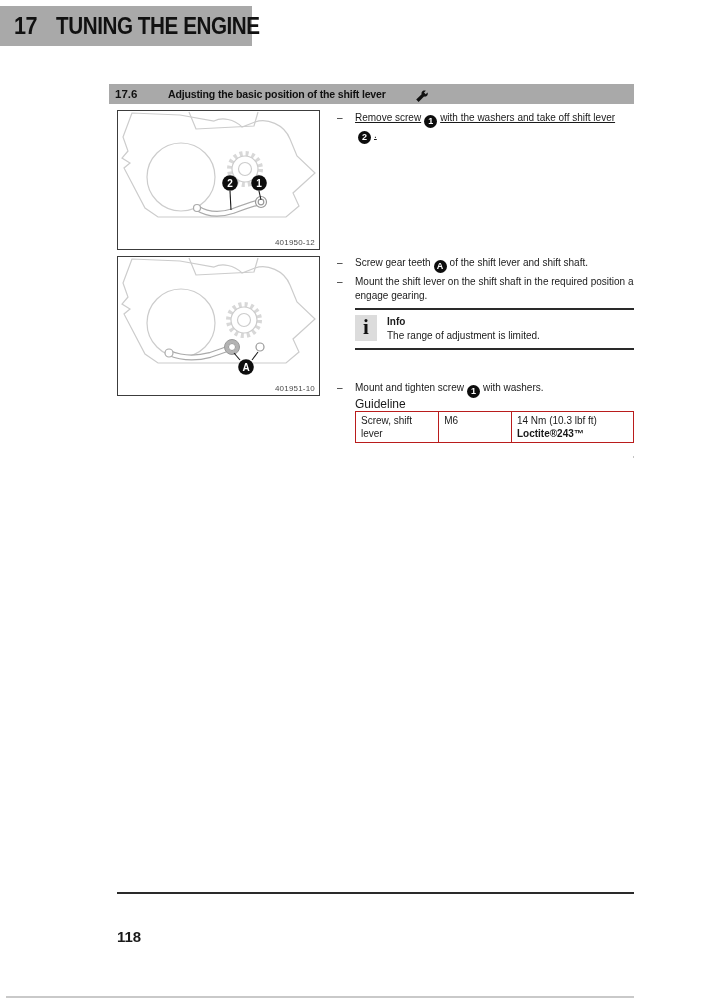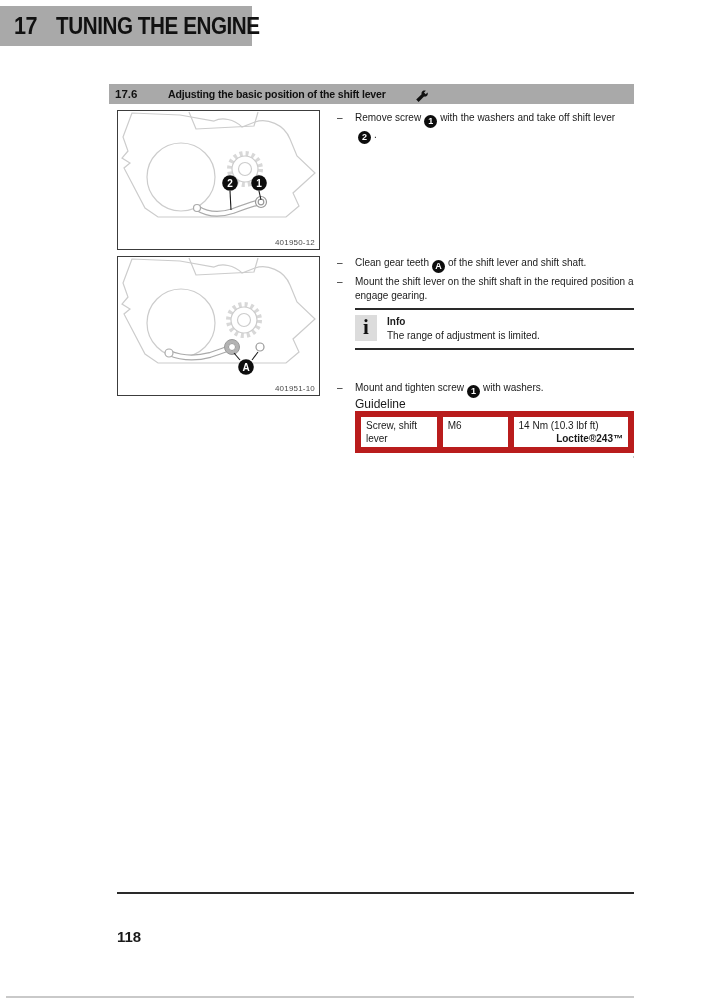--- a/index.html
+++ b/index.html
@@ -40,21 +40,21 @@
   }
   .figure svg{ position:absolute; left:0; top:0; }
   .figure-label{
     position:absolute; right:4px; bottom:2px; font-size:8px; color:#4a4a4a;
     letter-spacing:0.2px;
   }
   
   .step{ position:absolute; left:337px; display:flex; font-size:10px; line-height:14px; }
   .dash{ width:18px; flex:none; }
   .step-content{ width:295px; }
-  .w-narrow{ width:270px; }
+  .w-narrow{ width:270px;text-decoration:underline; }
   .w-wide{ width:303px; }
   .badge{
     display:inline-block; width:13px; height:13px; border-radius:50%;
     background:#0d0d0d; color:#fff; font-size:9px; font-weight:bold;
     text-align:center; line-height:13px; vertical-align:-2.5px; margin:0 3px;
   }
   
   .info-box{
     position:absolute; left:355px; top:308px; width:293px;
     border-top:2px solid #2a2a2a; border-bottom:2px solid #2a2a2a;
@@ -67,25 +67,25 @@
   }
   .info-text{ margin-left:10px; width:261px; font-size:10px; line-height:14px; }
   .info-title{ font-weight:bold; }
   
   .guideline-label{ position:absolute; left:355px; top:397px; font-size:12px; }
   .spec-table{
     position:absolute; left:355px; top:411px; border-collapse:collapse;
     font-size:10px; line-height:13px;
   }
   .spec-table td{
-    border:6px solid #b91c1c; vertical-align:top; padding:2px 5px; height:28px;
+    border:1px solid #b91c1c; vertical-align:top; padding:2px 5px; height:28px;
     box-sizing:border-box;
   }
   .col1{ width:88px; } .col2{ width:78px; } .col3{ width:127px; }
-  .loctite{ font-weight:bold; text-align:right; }
+  .loctite{ font-weight:bold; }
   
   .end-marker{
     position:absolute; left:633px; top:452px; width:0; height:0;
     border-top:5px solid transparent; border-bottom:5px solid transparent;
     border-right:9px solid #111;
   }
   .footer-line{
     position:absolute; left:117px; top:892px; width:531px; height:0;
     border-top:2px solid #2a2a2a;
   }
@@ -183,21 +183,21 @@
     <span class="figure-label">401951-10</span>
   </div>
 
   <div class="step" style="top:111px;">
     <span class="dash">–</span>
     <span class="step-content w-narrow"><span>Remove screw</span><span class="badge">1</span><span>with the washers and take off shift lever</span><span class="badge">2</span><span>.</span></span>
   </div>
 
   <div class="step" style="top:256px;">
     <span class="dash">–</span>
-    <span class="step-content"><span>Clean gear teeth</span><span class="badge">A</span><span>of the shift lever and shift shaft.</span></span>
+    <span class="step-content"><span>Screw gear teeth</span><span class="badge">A</span><span>of the shift lever and shift shaft.</span></span>
   </div>
 
   <div class="step" style="top:275px;">
     <span class="dash">–</span>
     <span class="step-content w-wide">Mount the shift lever on the shift shaft in the required position and engage gearing.</span>
   </div>
 
   <div class="info-box">
     <span class="info-icon">i</span>
     <span class="info-text">

